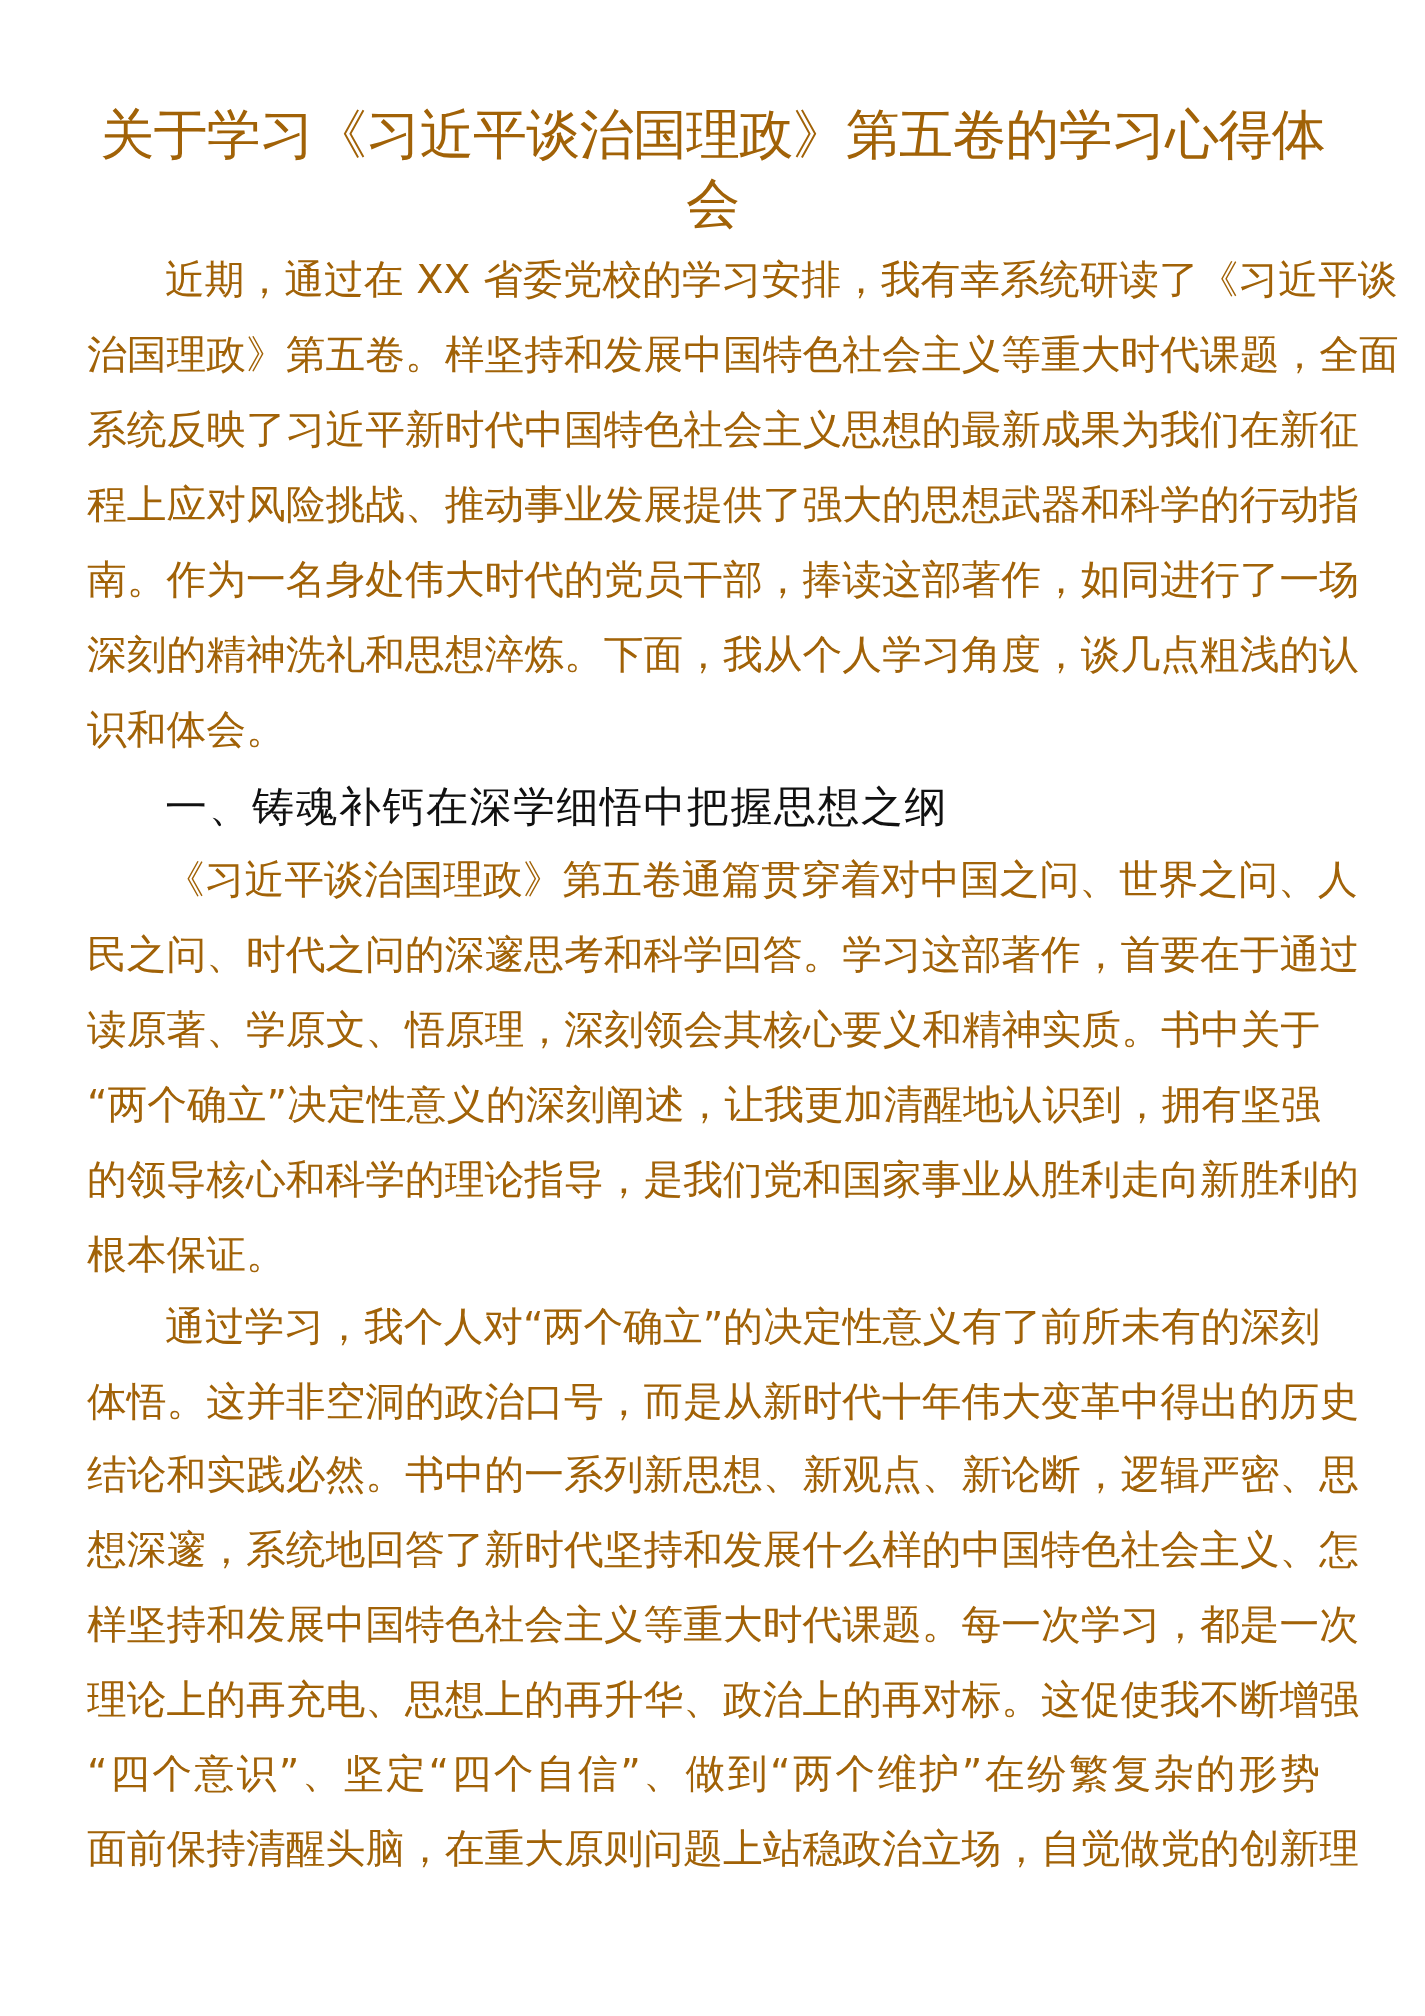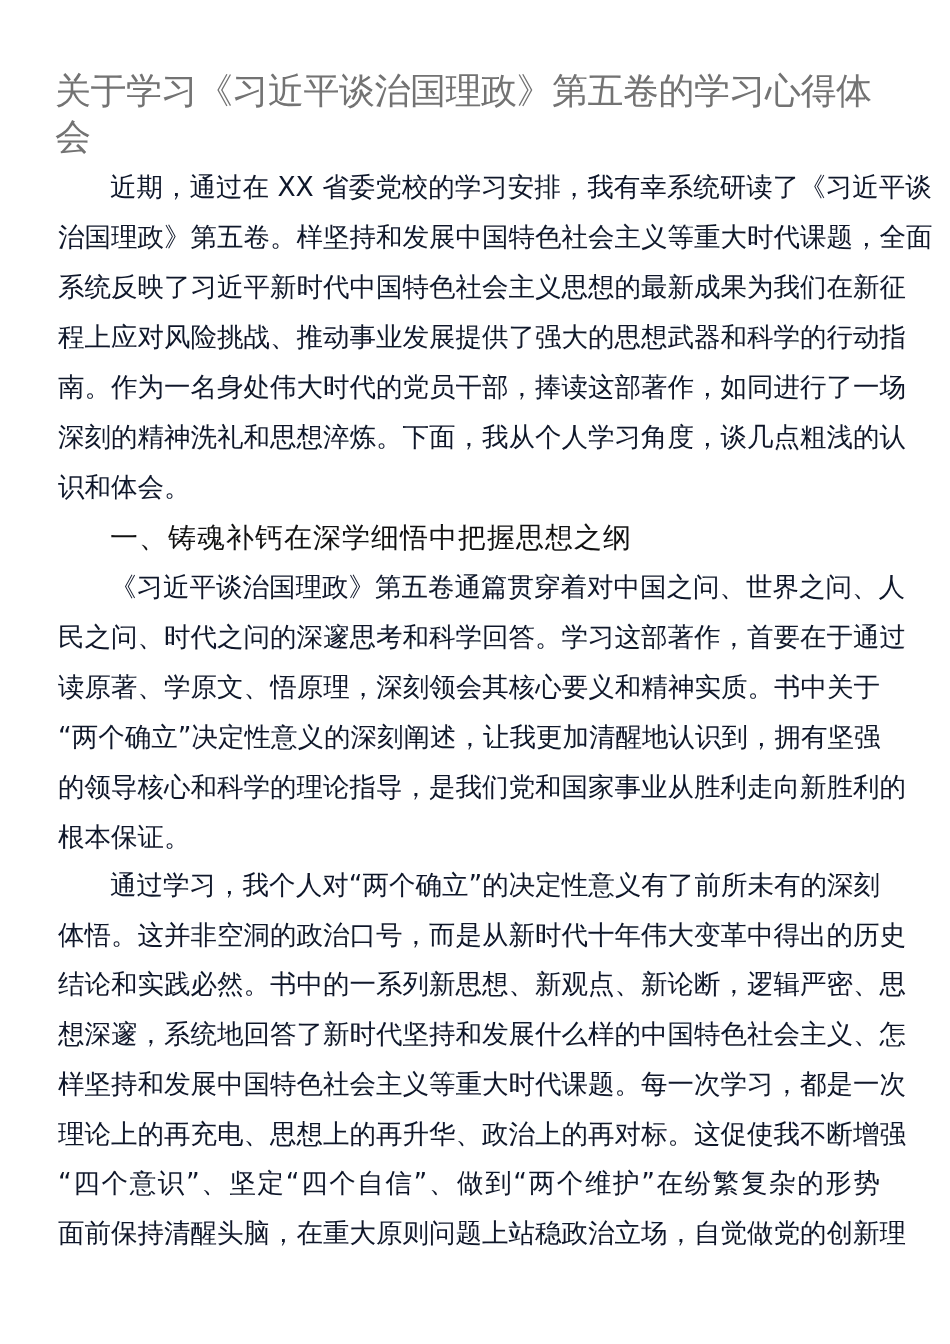--- a/index.html
+++ b/index.html
@@ -21,35 +21,36 @@
     top: 0;
     width: 950px;
     height: 1344px;
     background: #ffffff;
   }
   .title {
     position: absolute;
     left: 55px;
     top: 68px;
     width: 840px;
+    text-align: center;
     font-size: 36px;
     line-height: 46px;
     letter-spacing: -0.5px;
-    color: #737373;
+    color: #a16207;
     margin: 0;
     font-weight: normal;
   }
   .line {
     position: absolute;
     left: 58px;
     width: 822px;
     font-size: 26.5px;
     line-height: 34px;
     white-space: nowrap;
-    color: #0f172a;
+    color: #a16207;
     letter-spacing: 0px;
     text-align: justify;
     text-align-last: justify;
   }
   .line.last {
     text-align-last: left;
   }
   .line.indent {
     left: 110px;
     width: 770px;

